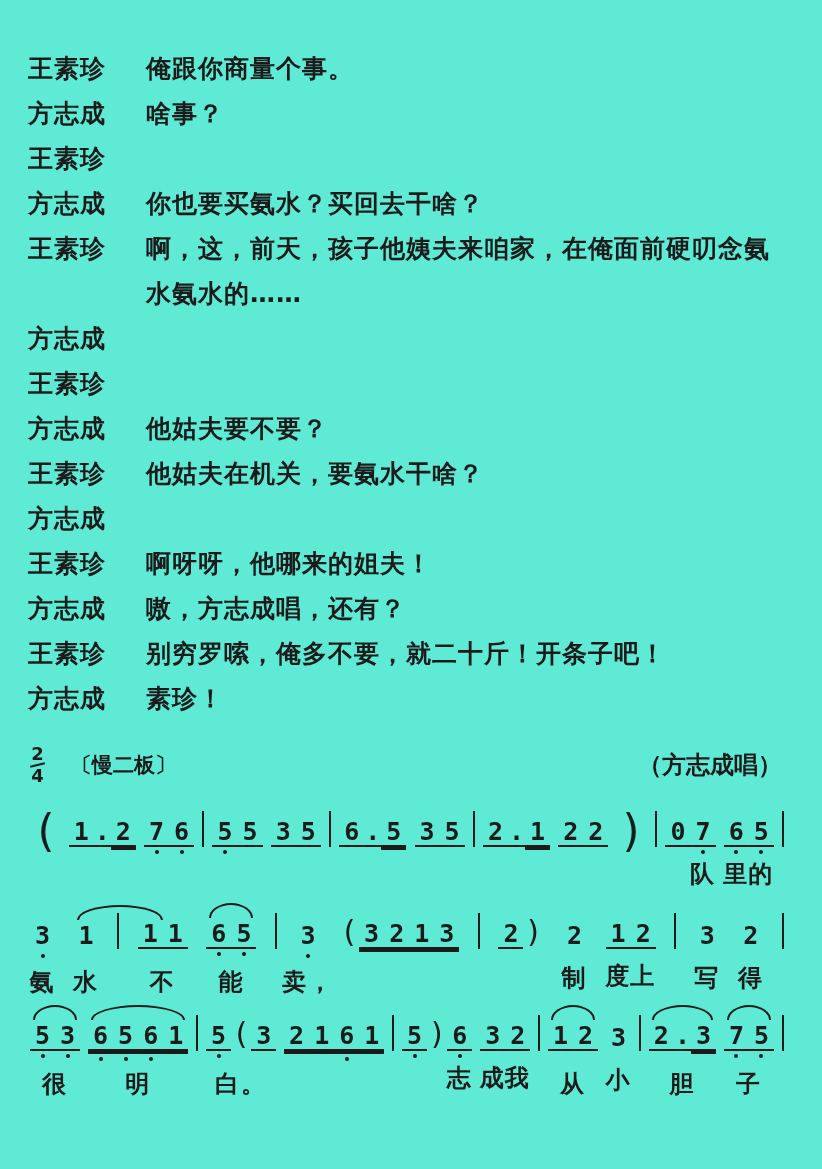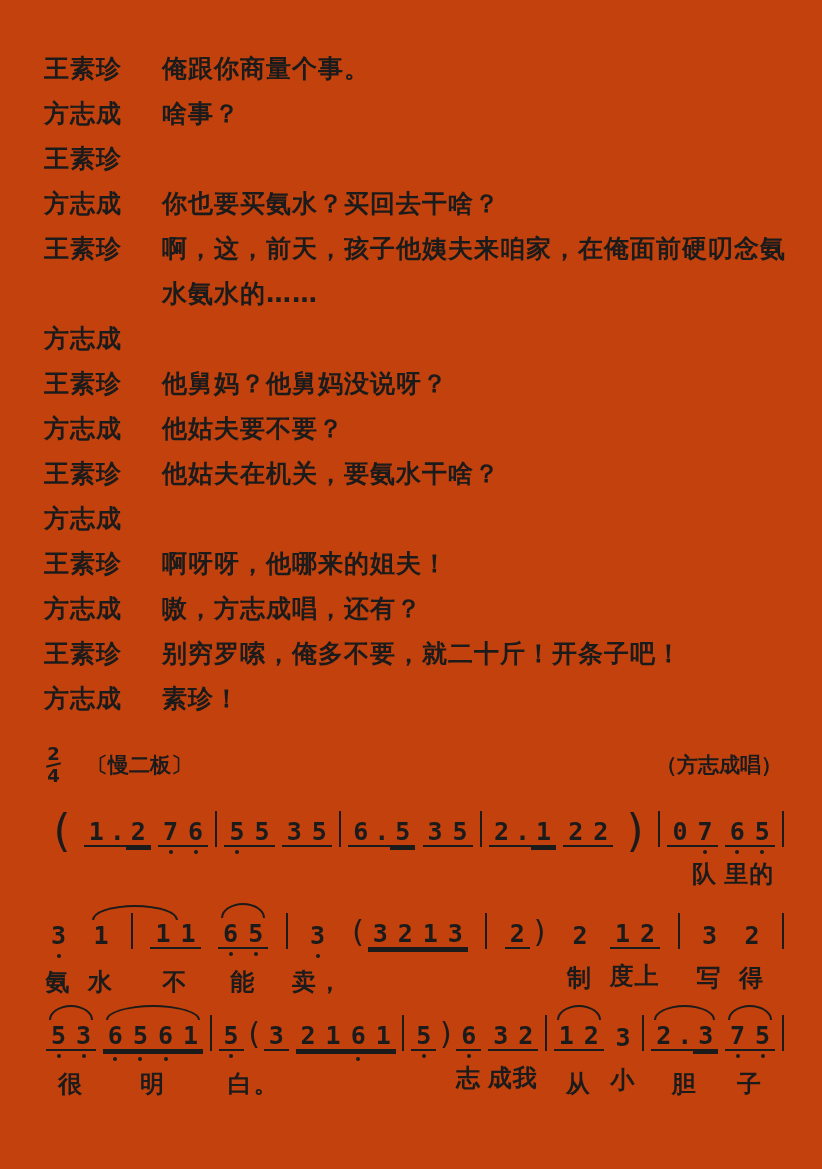--- a/index.html
+++ b/index.html
@@ -1,34 +1,34 @@
 <!DOCTYPE html>
 <html><head>
 <meta charset="utf-8">
 <style>
   html,body{margin:0;padding:0;background:#d9d9d6;}
   .sheet{
     position:relative;
     width:822px;height:1169px;box-sizing:border-box;
     margin:0 auto;
-    background:#c2410c;color:#1b1b1b;
-    padding:46px 36px 18px 44px;
+    background:#5eead4;color:#1b1b1b;
+    padding:46px 36px 18px 28px;
     font-family:"DejaVu Sans",sans-serif;
     overflow:hidden;
   }
   
   .d-row{display:flex;align-items:flex-start;font-weight:700;font-size:25px;line-height:45px;letter-spacing:1px;}
   .d-speaker{flex:0 0 118px;white-space:nowrap;}
   .d-text{flex:1;}
   
   .m-header{display:flex;align-items:center;margin:24px 4px 6px 2px;font-weight:700;font-size:21px;}
   .ts{display:inline-flex;flex-direction:column;align-items:center;line-height:1;margin-right:26px;}
   .ts b{font-size:18px;line-height:1;}
   .ts .fbar{width:15px;height:2px;background:#1b1b1b;margin:1px 0;transform:rotate(-14deg);}
-  .singer{margin-left:auto;font-size:21px;}
+  .singer{margin-left:auto;font-size:24px;}
   
   .m-line{display:flex;justify-content:space-between;align-items:flex-end;margin:26px 2px 66px 2px;}
   .m-line:last-child{margin-bottom:10px;}
   .m-group{position:relative;display:inline-flex;align-items:flex-end;}
   .pt{position:relative;display:inline-block;padding:2px 5px 1px;line-height:1;font-size:25px;font-weight:700;font-family:"DejaVu Sans Mono","DejaVu Sans",monospace;}
   .pt.u1{border-bottom:2px solid #1b1b1b;}
   .pt.u2{border-bottom:2px solid #1b1b1b;box-shadow:0 3px 0 #1b1b1b;}
   .pt.low::after{content:"";position:absolute;left:50%;bottom:-9px;width:4px;height:4px;border-radius:50%;background:#1b1b1b;transform:translateX(-50%);}
   .pt.u2.low::after{bottom:-12px;}
   .pt.rdot{padding:2px 1px 1px;}
@@ -65,21 +65,20 @@
       </div>
       <div class="d-row">
         <span class="d-speaker">王素珍</span>
         <span class="d-text">啊，这，前天，孩子他姨夫来咱家，在俺面前硬叨念氨水氨水的……</span>
       </div>
       <div class="d-row">
         <span class="d-speaker">方志成</span>
       </div>
       <div class="d-row">
         <span class="d-speaker">王素珍</span>
-        <span class="d-text">他舅妈？他舅妈没说呀？</span>
       </div>
       <div class="d-row">
         <span class="d-speaker">方志成</span>
         <span class="d-text">他姑夫要不要？</span>
       </div>
       <div class="d-row">
         <span class="d-speaker">王素珍</span>
         <span class="d-text">他姑夫在机关，要氨水干啥？</span>
       </div>
       <div class="d-row">

